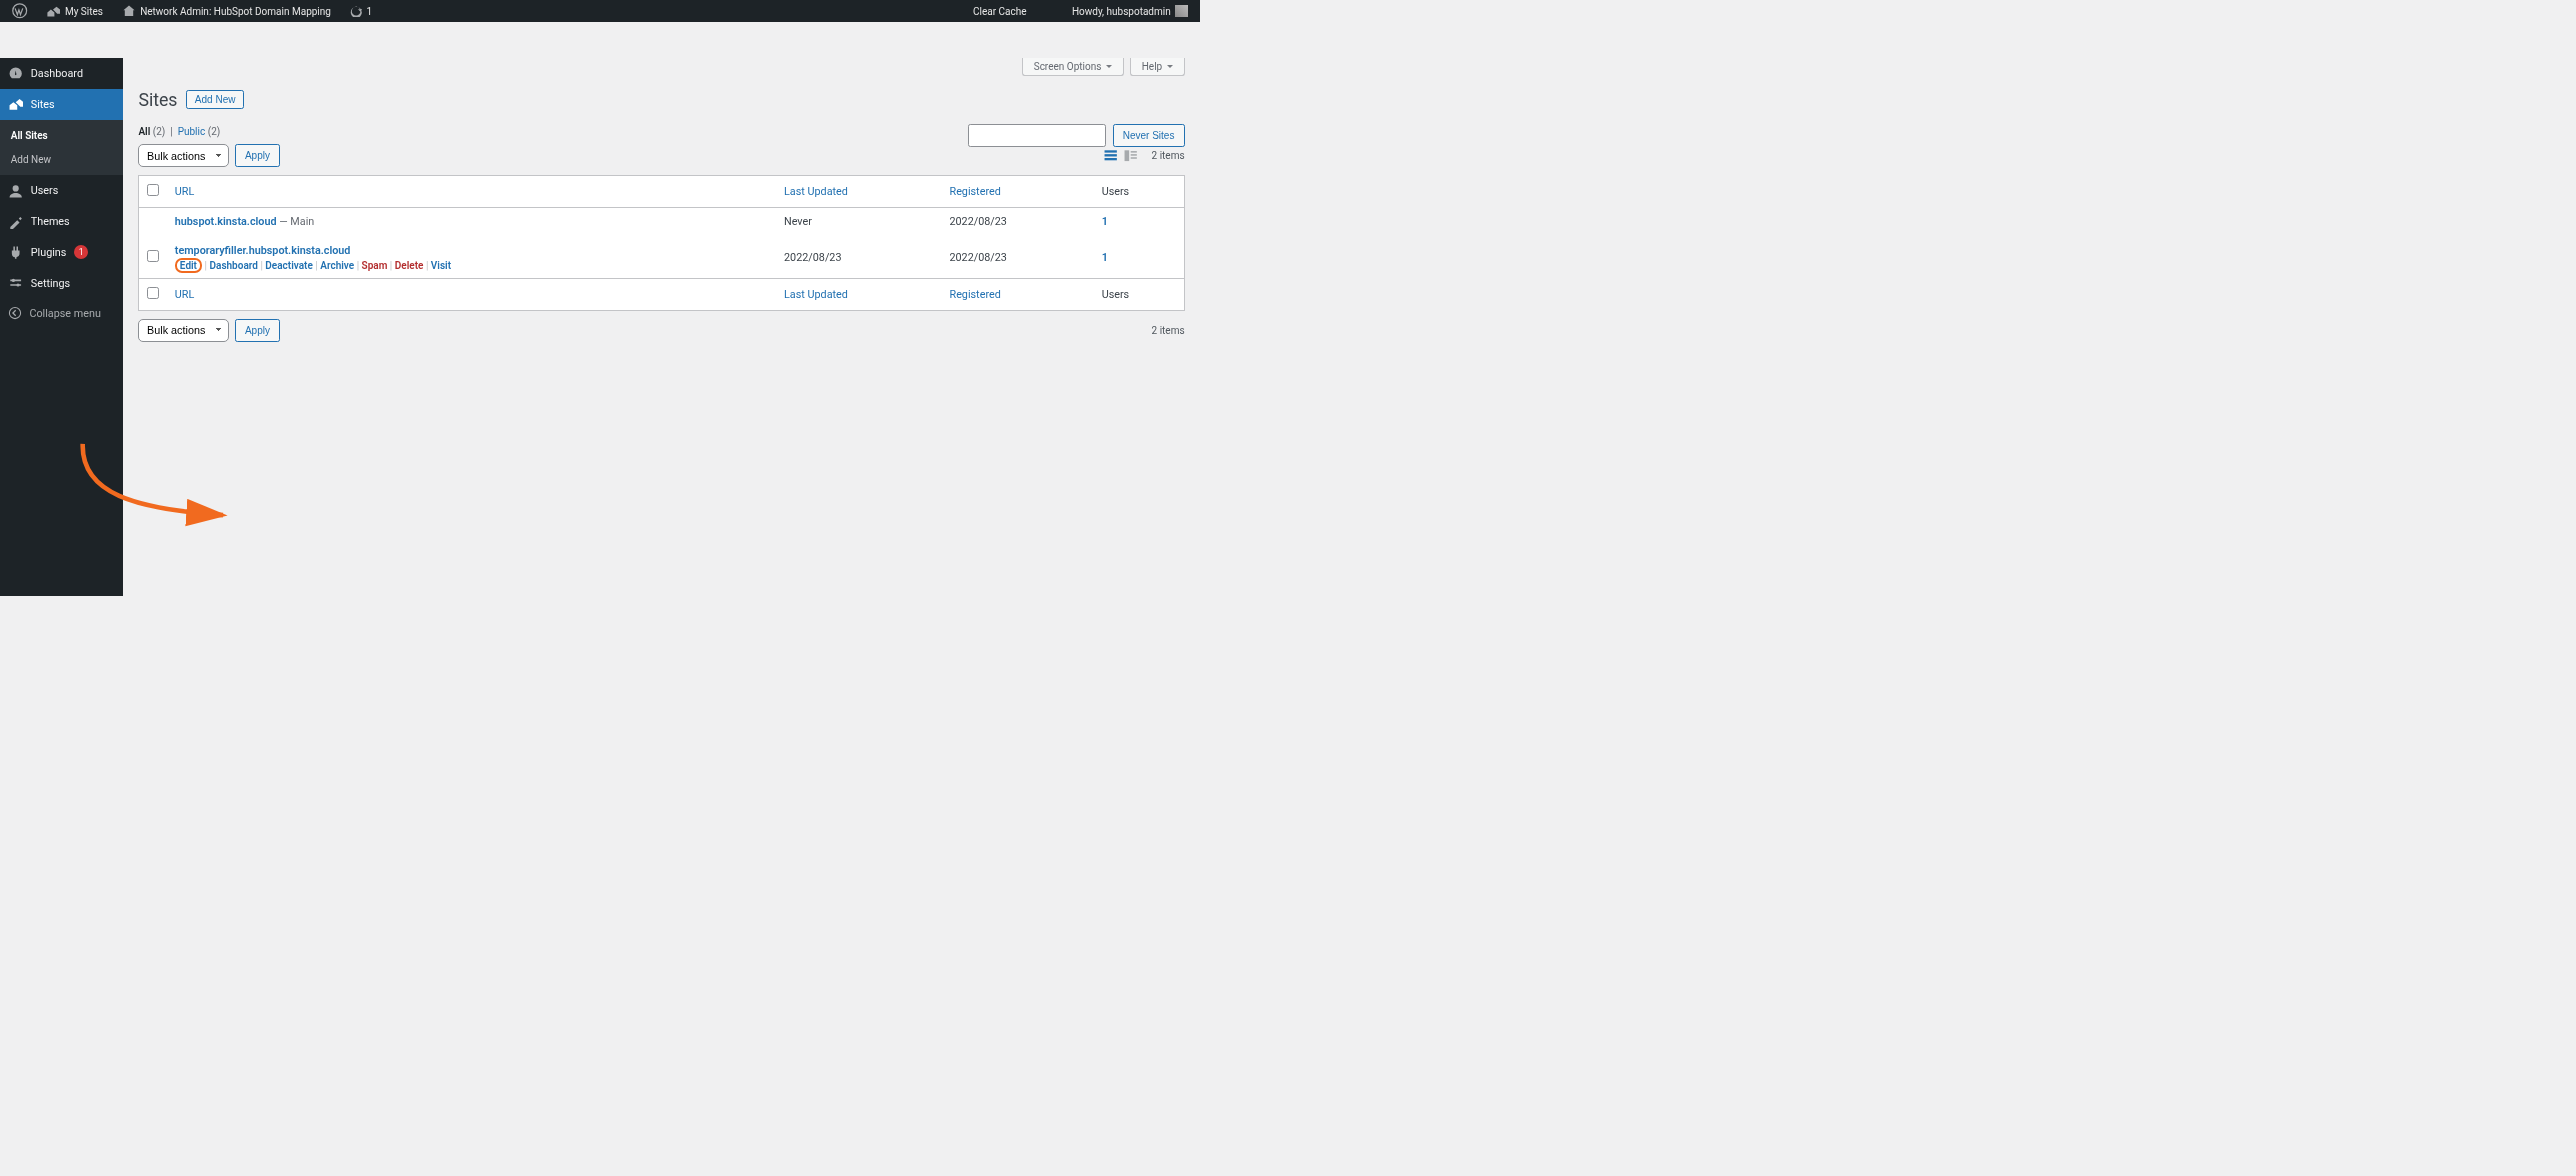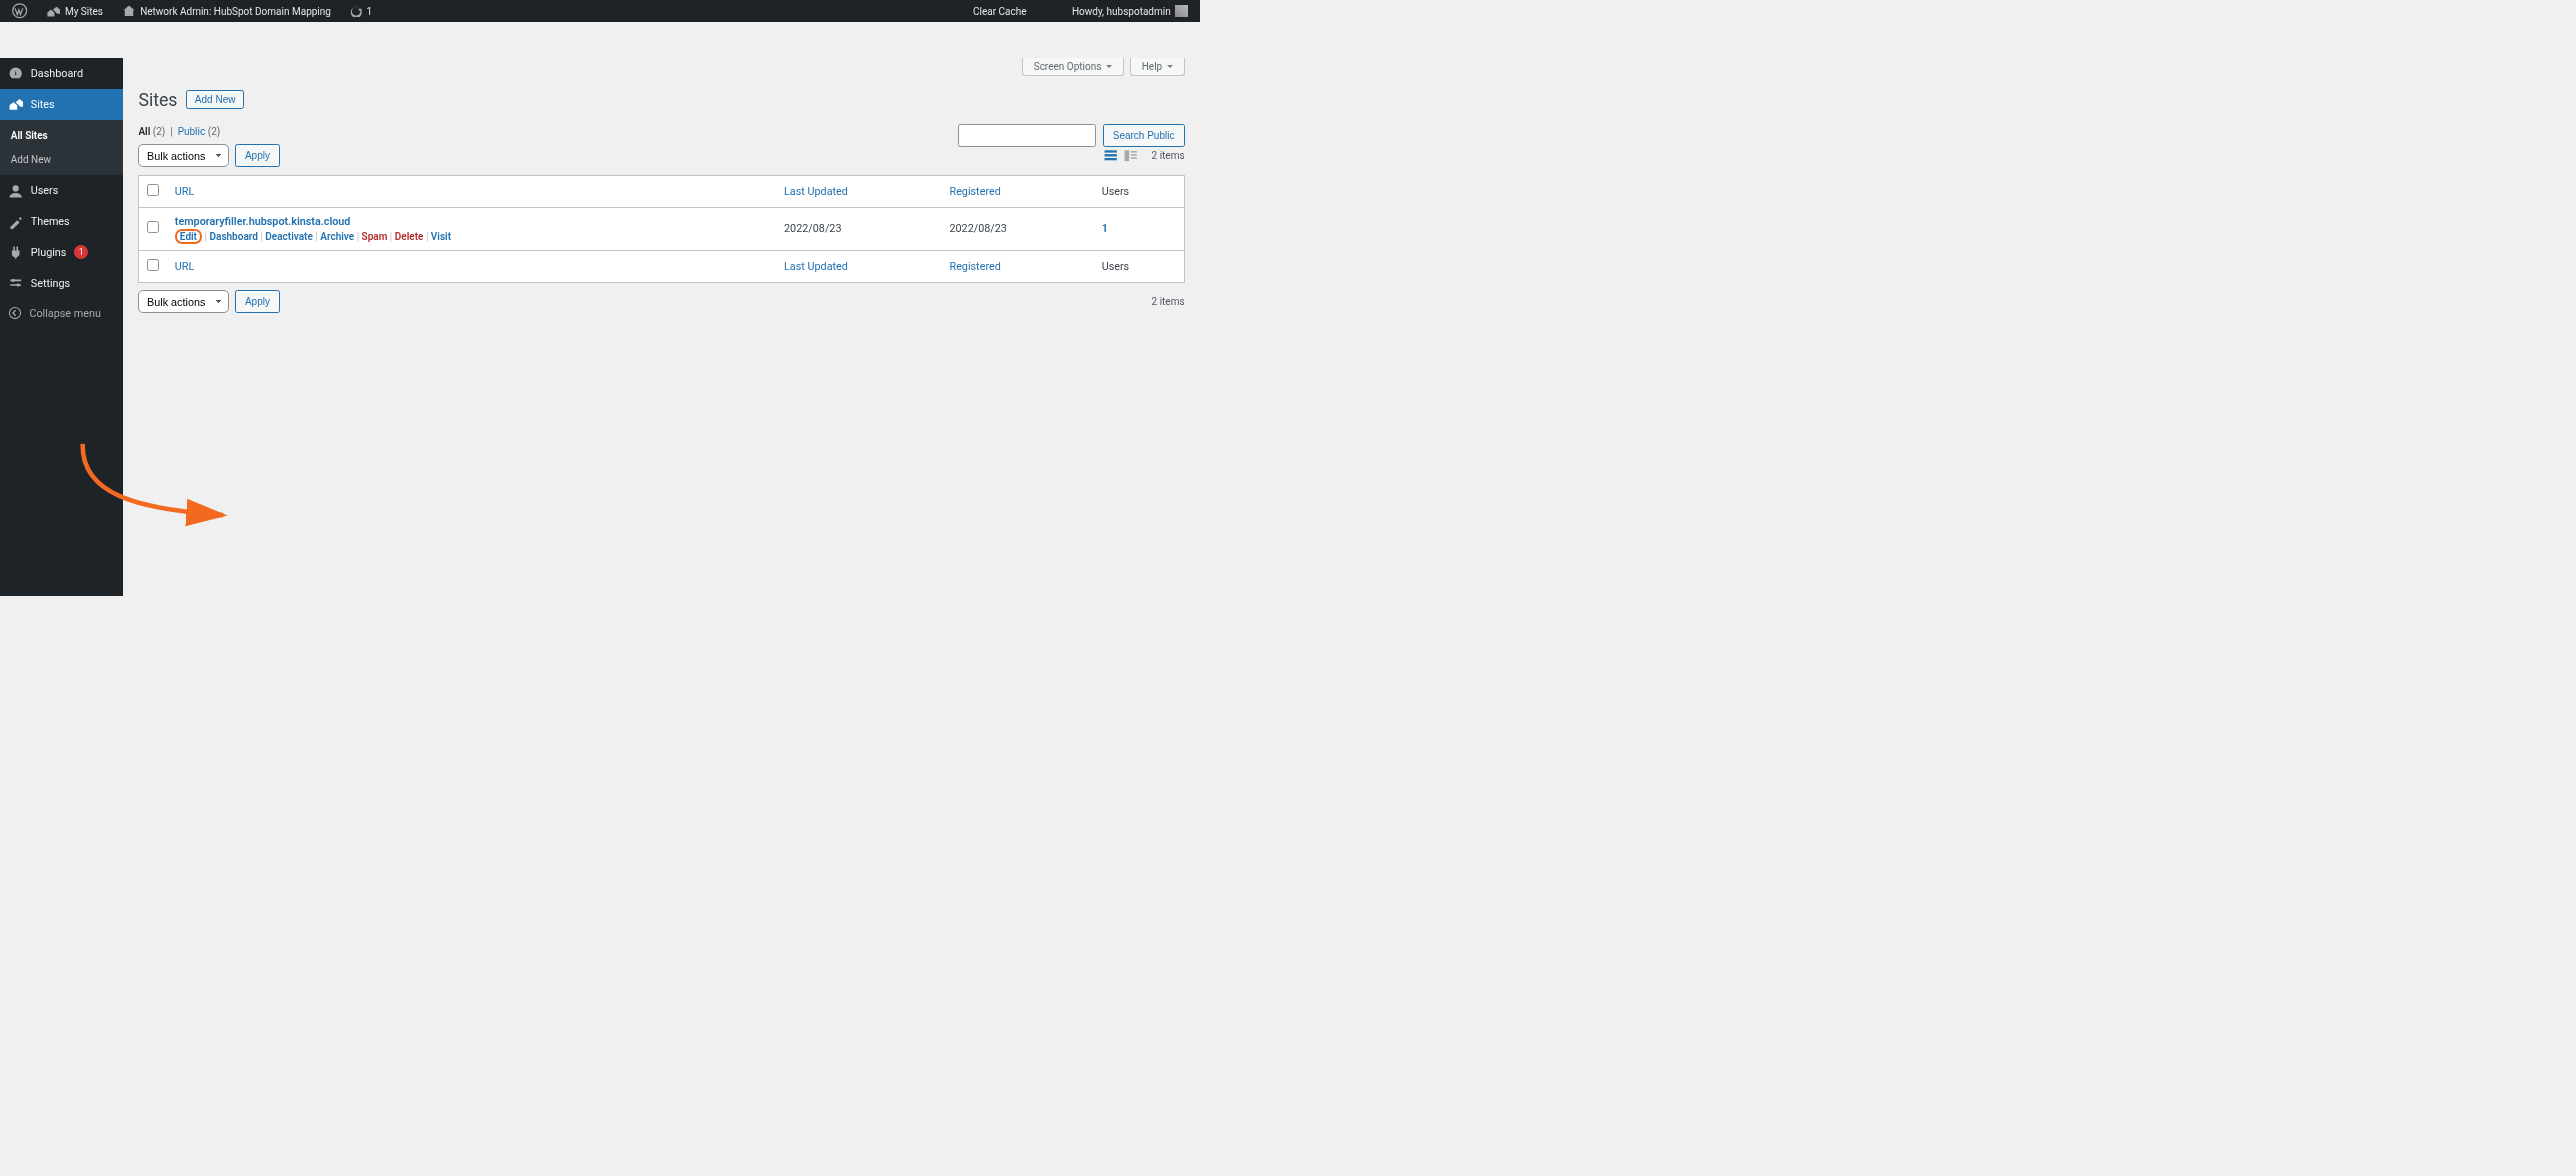--- a/index.html
+++ b/index.html
@@ -289,21 +289,21 @@
         <span>Help</span>
         <span class="caret"></span>
       </div>
     </div>
 
     <h1 class="page-title">Sites</h1>
     <button class="add-new-btn">Add New</button>
 
     <div class="search-row">
       <input class="search-input" placeholder="" style="">
-      <button class="button">Search Public</button>
+      <button class="button">Never Sites</button>
     </div>
 
     <div class="subsubsub">
       <span class="current"><span>All</span> <span style="color:#646970;font-weight:400">(2)</span></span>
       &nbsp;|&nbsp;
       <a><span>Public</span> <span style="color:#646970">(2)</span></a>
     </div>
 
     <div class="top-row">
       <select class="bulk">
@@ -346,20 +346,29 @@
       <thead>
         <tr>
           <th><span class="checkbox"></span></th>
           <th>URL</th>
           <th>Last Updated</th>
           <th>Registered</th>
           <th>Users</th>
         </tr>
       </thead>
       <tbody>
+        <tr>
+          <td></td>
+          <td>
+            <a>hubspot.kinsta.cloud</a><span class="main-tag"> — Main</span>
+          </td>
+          <td>Never</td>
+          <td>2022/08/23</td>
+          <td><a>1</a></td>
+        </tr>
         <tr>
           <td><span class="checkbox"></span></td>
           <td>
             <a>temporaryfiller.hubspot.kinsta.cloud</a>
             <div class="row-actions">
               <a class="highlight-box">Edit</a> <span class="sep">|</span>
               <a>Dashboard</a> <span class="sep">|</span>
               <a>Deactivate</a> <span class="sep">|</span>
               <a>Archive</a> <span class="sep">|</span>
               <a class="danger">Spam</a> <span class="sep">|</span>

